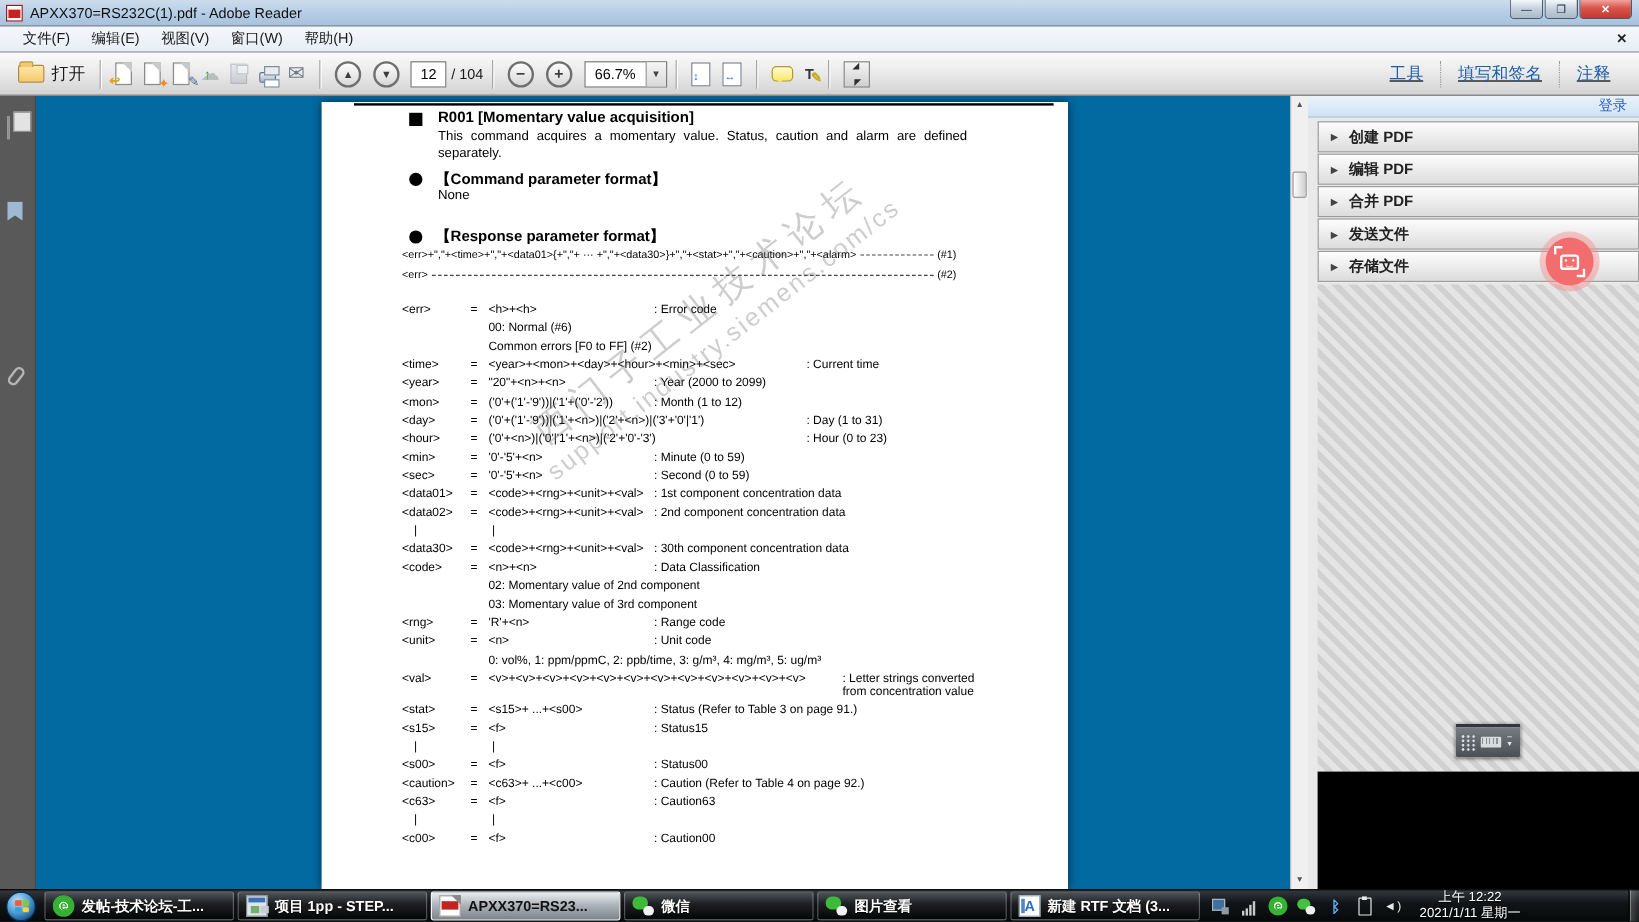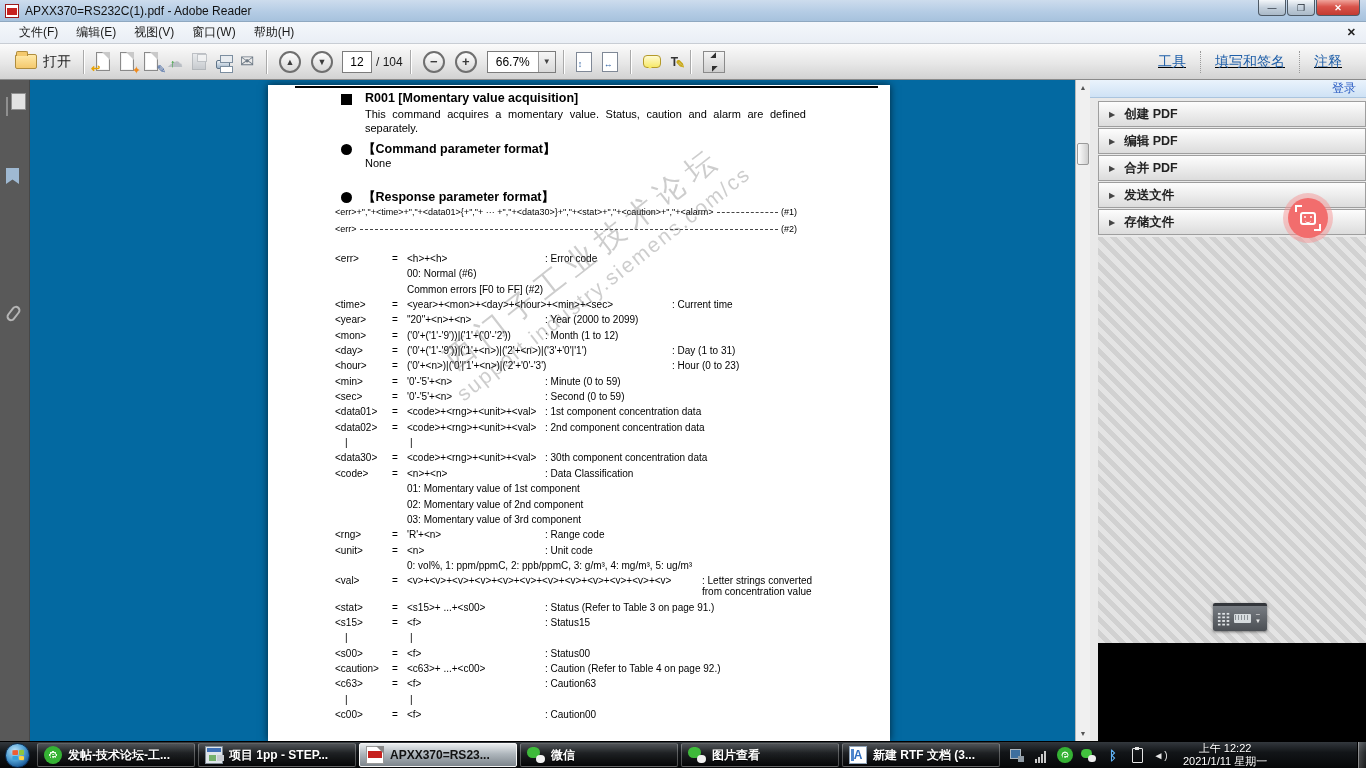--- a/index.html
+++ b/index.html
@@ -422,42 +422,39 @@
               <span class="c-val">&lt;code&gt;+&lt;rng&gt;+&lt;unit&gt;+&lt;val&gt;</span>
               <span class="c-desc a">: 30th component concentration data</span>
             </div>
             <div class="drow">
               <span class="c-name">&lt;code&gt;</span>
               <span class="c-eq">=</span>
               <span class="c-val">&lt;n&gt;+&lt;n&gt;</span>
               <span class="c-desc a">: Data Classification</span>
             </div>
             <div class="drow">
-              <span class="c-note">01: Momentary value of 1st component</span>
-            </div>
-            <div class="drow">
               <span class="c-note">02: Momentary value of 2nd component</span>
             </div>
             <div class="drow">
               <span class="c-note">03: Momentary value of 3rd component</span>
             </div>
             <div class="drow">
               <span class="c-name">&lt;rng&gt;</span>
               <span class="c-eq">=</span>
               <span class="c-val">'R'+&lt;n&gt;</span>
               <span class="c-desc a">: Range code</span>
             </div>
             <div class="drow">
               <span class="c-name">&lt;unit&gt;</span>
               <span class="c-eq">=</span>
               <span class="c-val">&lt;n&gt;</span>
               <span class="c-desc a">: Unit code</span>
             </div>
             <div class="drow">
-              <span class="c-note">0: vol%, 1: ppm/ppmC, 2: ppb/ppmC, 3: g/m³, 4: mg/m³, 5: ug/m³</span>
+              <span class="c-note">0: vol%, 1: ppm/ppmC, 2: ppb/time, 3: g/m³, 4: mg/m³, 5: ug/m³</span>
             </div>
             <div class="drow tall">
               <span class="c-name">&lt;val&gt;</span>
               <span class="c-eq">=</span>
               <span class="c-val">&lt;v&gt;+&lt;v&gt;+&lt;v&gt;+&lt;v&gt;+&lt;v&gt;+&lt;v&gt;+&lt;v&gt;+&lt;v&gt;+&lt;v&gt;+&lt;v&gt;+&lt;v&gt;+&lt;v&gt;</span>
               <span class="c-desc c">: Letter strings converted<span class="l2" style="position: static;">from concentration value</span></span>
             </div>
             <div class="drow">
               <span class="c-name">&lt;stat&gt;</span>
               <span class="c-eq">=</span>

